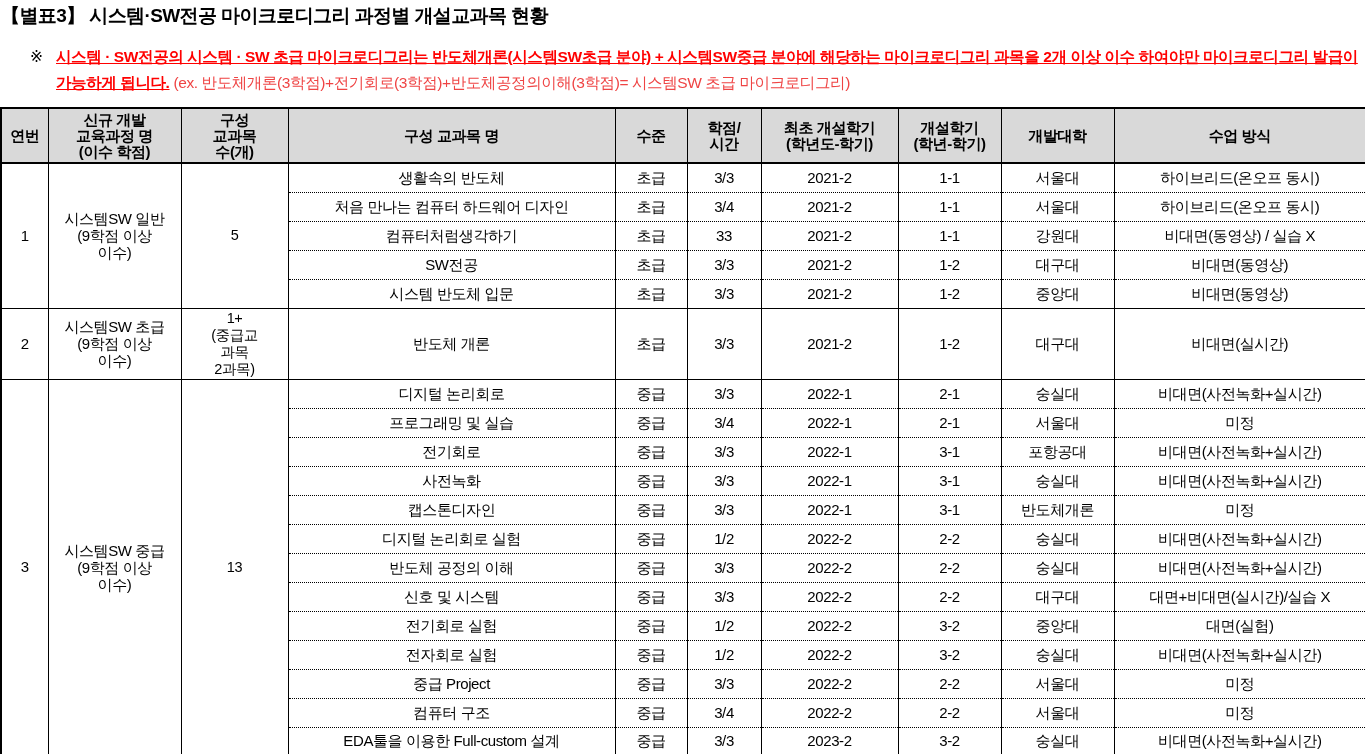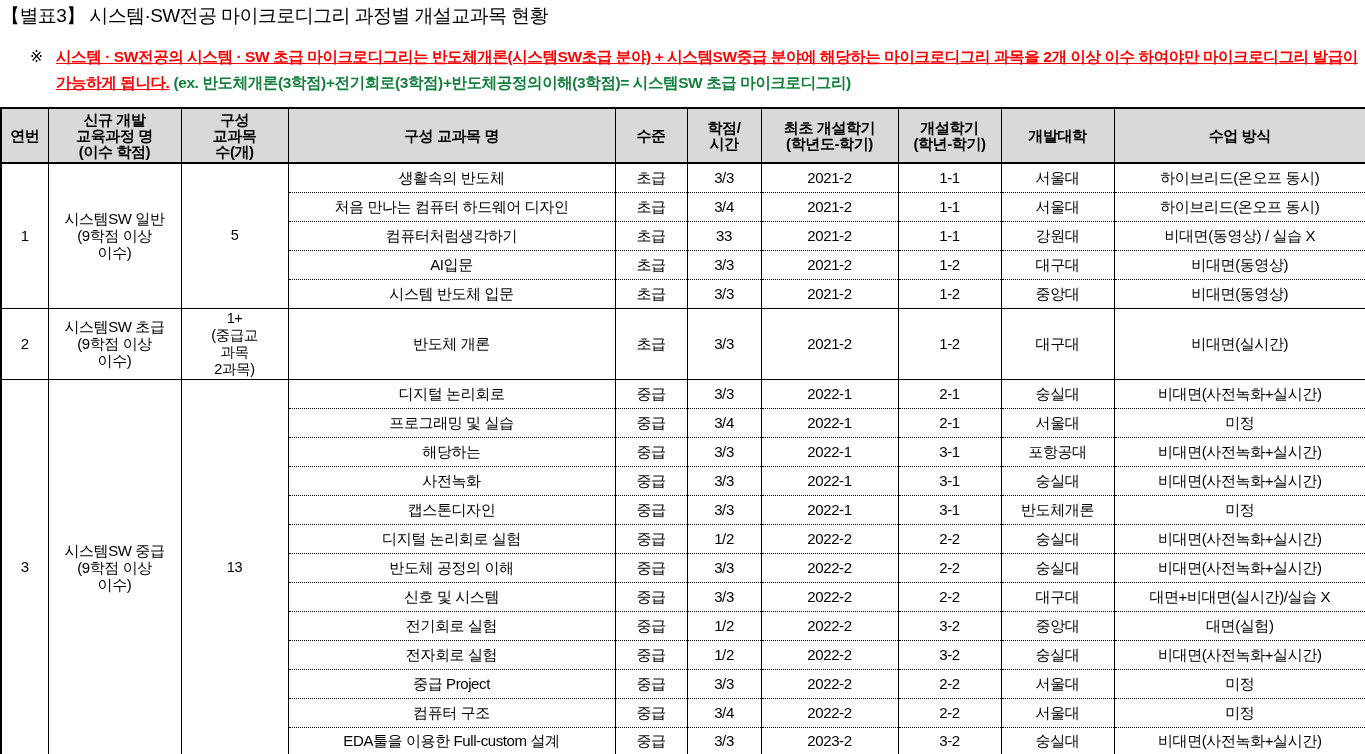--- a/index.html
+++ b/index.html
@@ -3,36 +3,36 @@
 <meta charset="utf-8">
 <style>
   html,body { margin:0; padding:0; background:#ffffff; }
   body {
     width:1365px; height:754px; overflow:hidden;
     font-family:"Liberation Sans","DejaVu Sans",sans-serif;
     color:#000;
   }
   .page-title {
     margin:3px 0 0 1px;
-    font-size:19px; font-weight:normal; letter-spacing:-0.6px;
+    font-size:19px; font-weight:bold; letter-spacing:-0.6px;
     line-height:25px; white-space:nowrap;
   }
   .note {
     position:relative;
     margin:16px 6px 0 0;
     padding-left:56px;
     font-size:15.5px; font-weight:bold;
     line-height:26px; letter-spacing:-0.4px;
   }
   .note-marker {
     position:absolute; left:30px; top:0;
     color:#000; font-weight:normal;
   }
   .note-red { color:#ff0000; text-decoration:underline; }
-  .note-black { color:#15803d; font-weight:bold; text-decoration:none; }
+  .note-black { color:#ef4444; font-weight:normal; text-decoration:none; }
 
   table.courses {
     border-collapse:collapse; table-layout:fixed;
     width:1365px; margin-top:11px;
     border:2px solid #000;
   }
   th, td {
     border:1px solid #000;
     text-align:center; vertical-align:middle;
     padding:0 2px; overflow:hidden;
@@ -125,21 +125,21 @@
       <tr class="course">
         <td>컴퓨터처럼생각하기</td>
         <td>초급</td>
         <td>33</td>
         <td>2021-2</td>
         <td>1-1</td>
         <td>강원대</td>
         <td>비대면(동영상) / 실습 X</td>
       </tr>
       <tr class="course">
-        <td>AI입문</td>
+        <td>SW전공</td>
         <td>초급</td>
         <td>3/3</td>
         <td>2021-2</td>
         <td>1-2</td>
         <td>대구대</td>
         <td>비대면(동영상)</td>
       </tr>
       <tr class="course">
         <td>시스템 반도체 입문</td>
         <td>초급</td>
@@ -183,21 +183,21 @@
       <tr class="course">
         <td>프로그래밍 및 실습</td>
         <td>중급</td>
         <td>3/4</td>
         <td>2022-1</td>
         <td>2-1</td>
         <td>서울대</td>
         <td>미정</td>
       </tr>
       <tr class="course">
-        <td>해당하는</td>
+        <td>전기회로</td>
         <td>중급</td>
         <td>3/3</td>
         <td>2022-1</td>
         <td>3-1</td>
         <td>포항공대</td>
         <td>비대면(사전녹화+실시간)</td>
       </tr>
       <tr class="course">
         <td>사전녹화</td>
         <td>중급</td>

